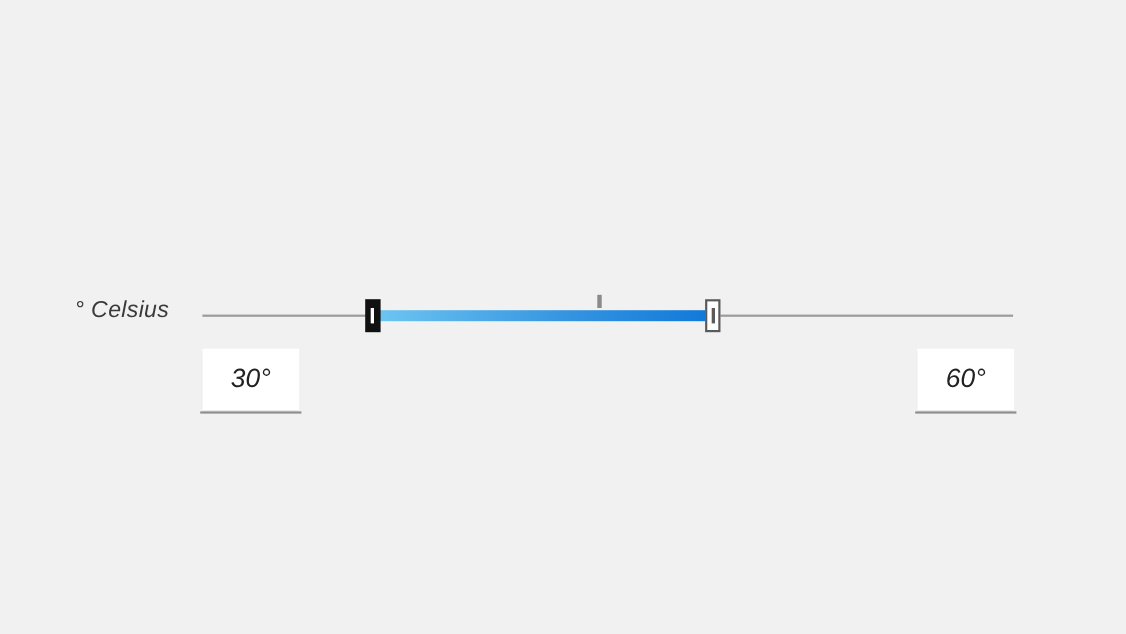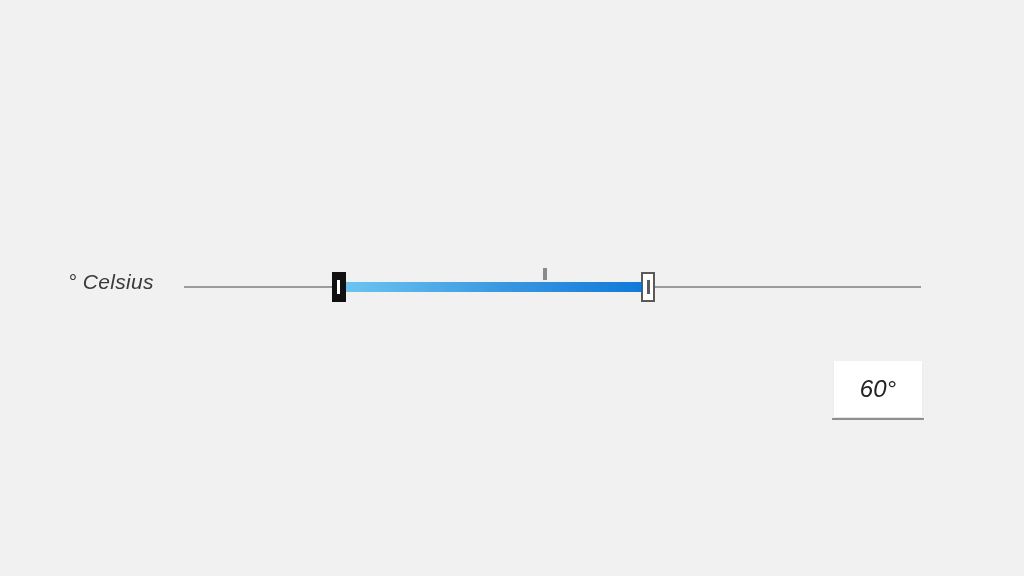--- a/index.html
+++ b/index.html
@@ -98,21 +98,21 @@
   .value-box::after {
     content: "";
     position: absolute;
     left: -2px;
     right: -2px;
     bottom: -3px;
     height: 2px;
     background: #8f8f8f;
   }
   .value-low  { left: 184px; }
-  .value-high { left: 834px; margin-top: 44px; }
+  .value-high { left: 834px; }
 </style>
 </head>
 <body>
 
 <div class="stage">
 
   <div class="unit-label">° Celsius</div>
 
   <div class="slider">
 
@@ -122,16 +122,17 @@
 
     <div class="slider-handle low-handle" id="hLow" style="left: 21%;">
       <div class="notch"></div>
     </div>
 
     <div class="slider-handle high-handle" id="hHigh" style="left: 63%;">
       <div class="notch"></div>
     </div>
   </div>
 
+  <div class="value-box value-low">30°</div>
 
   <div class="value-box value-high">60°</div>
 
 </div>
 
 </body></html>

